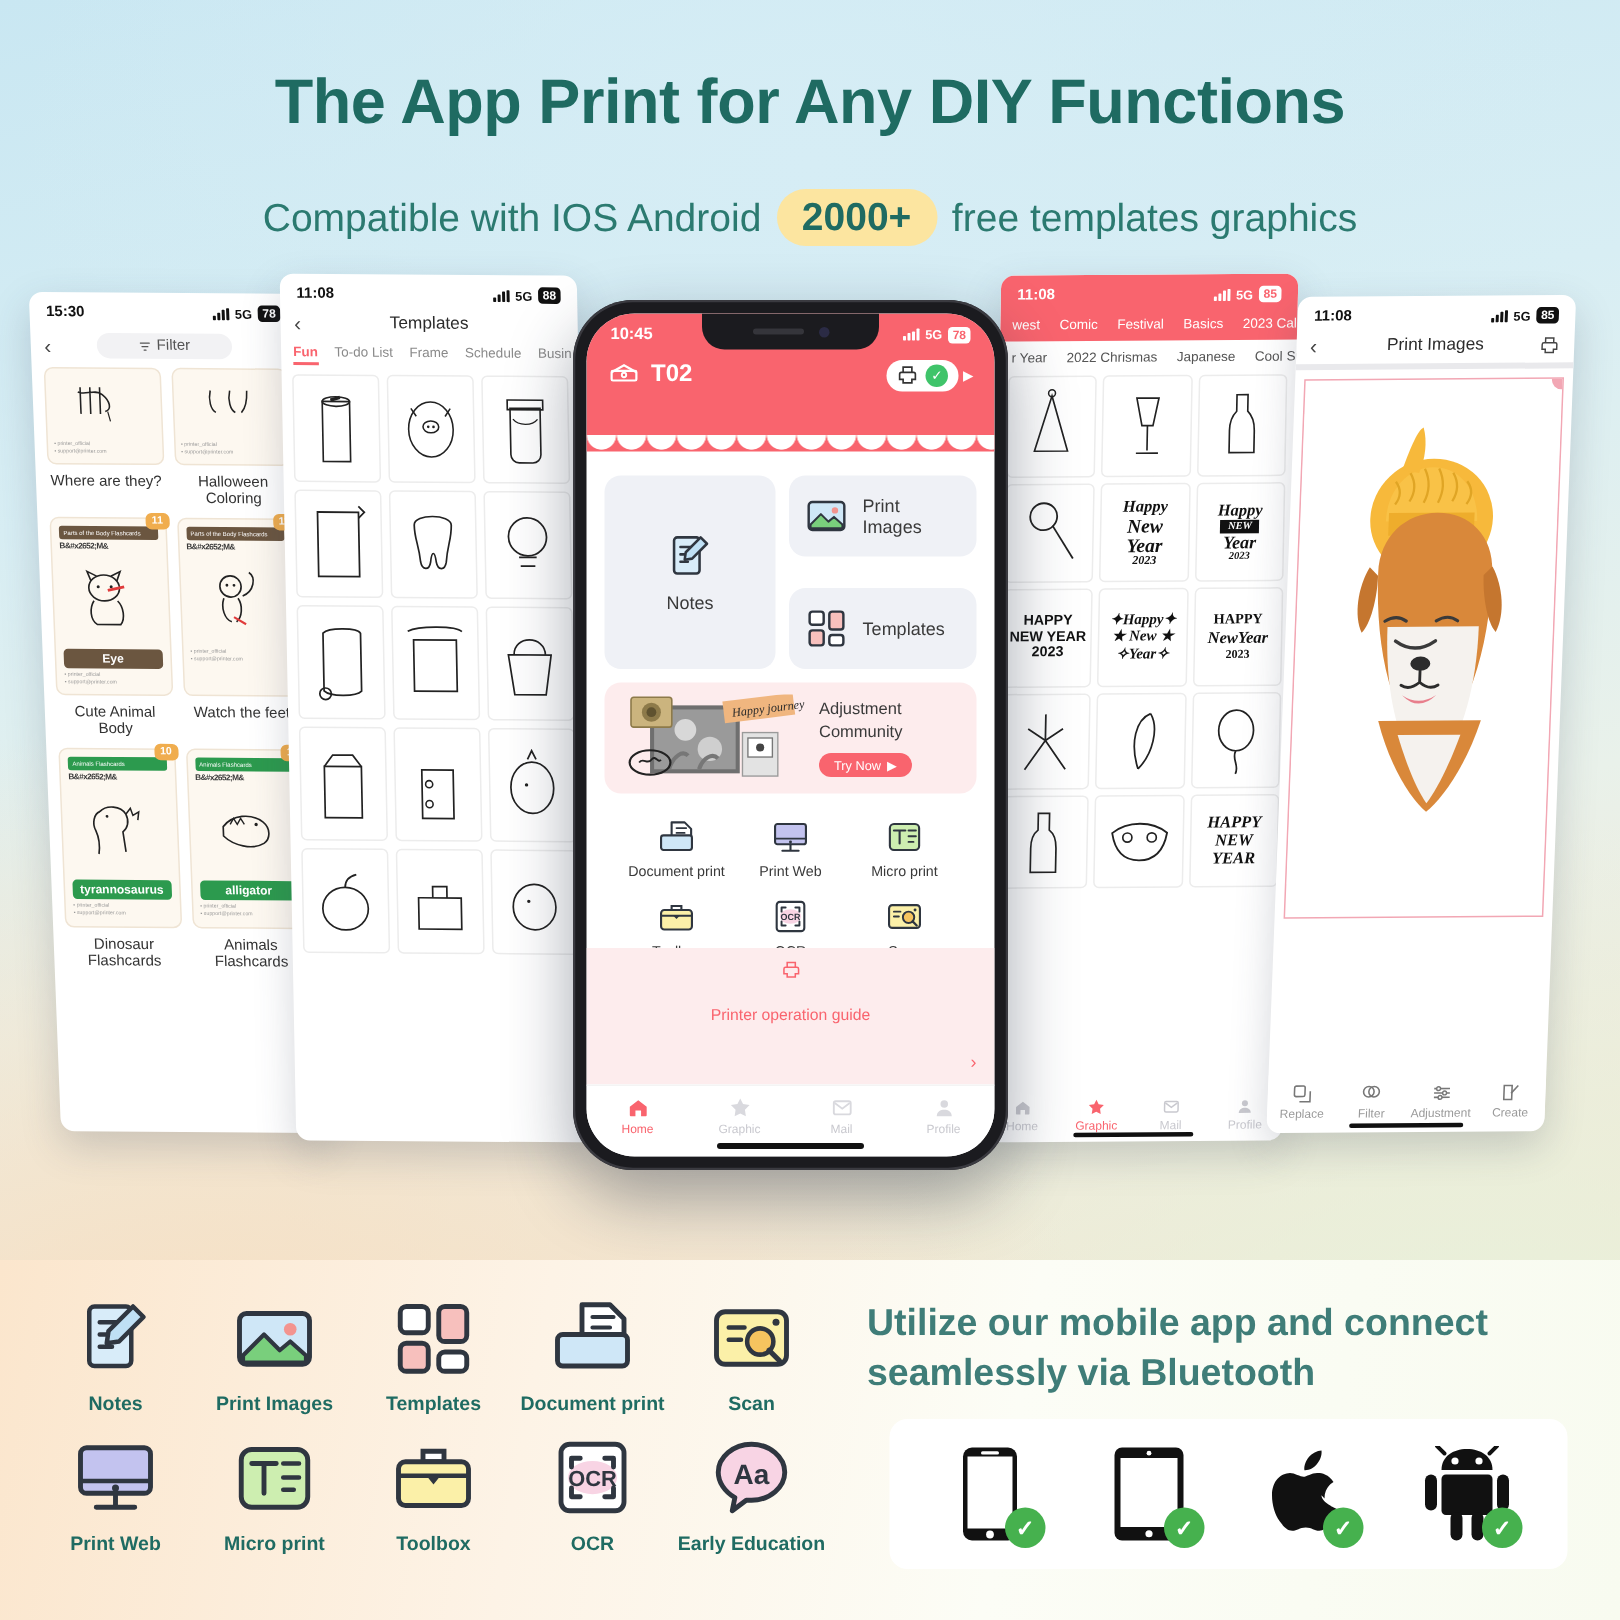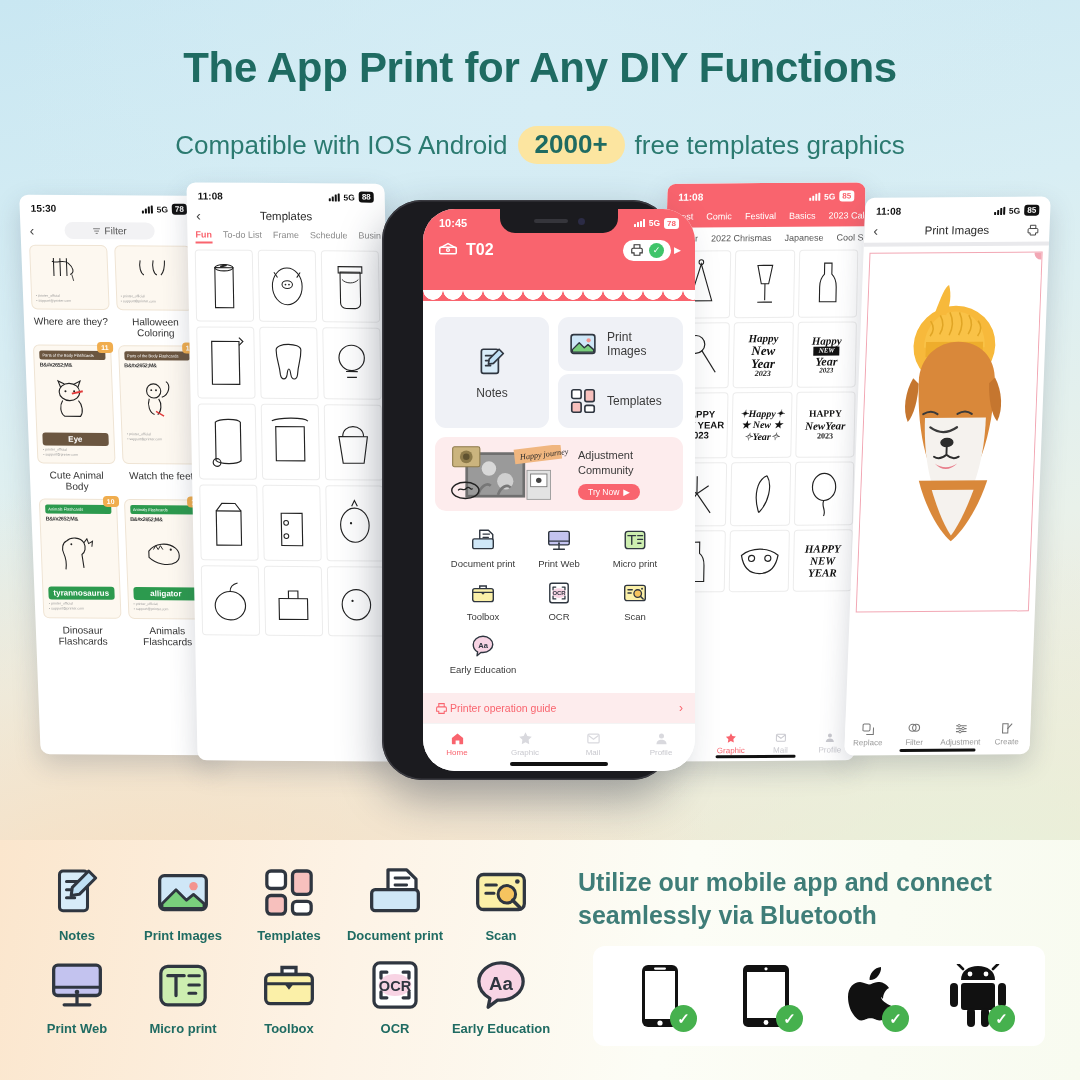--- a/index.html
+++ b/index.html
@@ -99,21 +99,21 @@
     position: absolute; left: 382px; top: 15px;
     width: 290px; height: 580px;
     background: #1b1b1f;
     border-radius: 40px;
     padding: 9px;
     box-shadow: 0 18px 44px rgba(30,40,60,.4), 0 0 0 1.5px #3a3a40 inset;
     z-index: 9;
   }
   #phone-screen {
     position: relative; width: 100%; height: 100%;
-    background: #fff; border-radius: 32px; overflow: hidden; margin-left: 32px;
+    background: #fff; border-radius: 32px; overflow: hidden;
   }
   #notch {
     position: absolute; top: 0; left: 50%; transform: translateX(-50%);
     width: 118px; height: 24px; background: #1b1b1f;
     border-radius: 0 0 15px 15px; z-index: 20;
     display: flex; align-items: center; justify-content: center; gap: 10px;
   }
   #notch .spk { width: 34px; height: 4px; background: #35353b; border-radius: 3px; }
   #notch .cam { width: 7px; height: 7px; background: #2b2b45; border-radius: 50%; }
 
@@ -136,21 +136,21 @@
     position: absolute; bottom: -9px; left: 0; width: 100%; height: 20px;
     background-image: radial-gradient(circle at 10px 0px, #fff 9.5px, transparent 10px);
     background-size: 20px 20px; background-repeat: repeat-x;
   }
 
   #ph-body { padding: 16px 12px 0; }
   .pcards { display: flex; gap: 9px; }
   .pc { background: #eff1f6; border-radius: 11px; }
   .pc.notes { width: 46%; display: flex; flex-direction: column; align-items: center; justify-content: center; gap: 7px; padding: 14px 0; }
   .pc.notes span { font-size: 12px; color: #3a3a3a; }
-  .pc-right { flex: 1; display: flex; flex-direction: column; gap: 3px; }
+  .pc-right { flex: 1; display: flex; flex-direction: column; gap: 21px; }
   .pc.row { display: flex; align-items: center; gap: 9px; padding: 12px 10px; flex: 1; }
   .pc.row span { font-size: 12px; color: #3a3a3a; line-height: 1.2; }
 
   #banner {
     margin-top: 9px; background: #fdeced; border-radius: 11px;
     display: flex; align-items: center; gap: 8px; padding: 8px 10px; height: 74px;
   }
   #banner-art { width: 125px; height: 100%; position: relative; }
   #banner-txt { flex: 1; }
   #banner-txt b { display: block; font-size: 11px; font-weight: normal; color: #3a3a3a; line-height: 1.35; }
@@ -162,22 +162,22 @@
 
   #ph-grid {
     display: grid; grid-template-columns: repeat(3, 1fr);
     row-gap: 11px; padding: 16px 10px 0;
   }
   .gitem { display: flex; flex-direction: column; align-items: center; gap: 5px; }
   .gitem span { font-size: 9.5px; color: #3a3a3a; text-align: center; }
 
   #guide {
     position: absolute; left: 0; bottom: 48px; width: 100%;
-    background: #fdeced; display: flex; align-items: center; gap: 2px;
-    padding: 8px 12px; color: #f9646e; font-size: 10.5px;
+    background: #fdeced; display: flex; align-items: center; gap: 18px;
+    padding: 8px 12px; color: #f9646e; font-size: 10.5px; flex-direction: column;
   }
   #guide .ch { margin-left: auto; font-size: 12px; }
 
   #ph-tabbar {
     position: absolute; left: 0; bottom: 0; width: 100%; height: 48px;
     background: #fff; display: flex; align-items: center; padding-bottom: 7px;
     border-top: 1px solid #f4f4f4;
   }
   .tab { flex: 1; display: flex; flex-direction: column; align-items: center; gap: 2px; }
   .tab span { font-size: 8px; color: #c9c9cf; }

